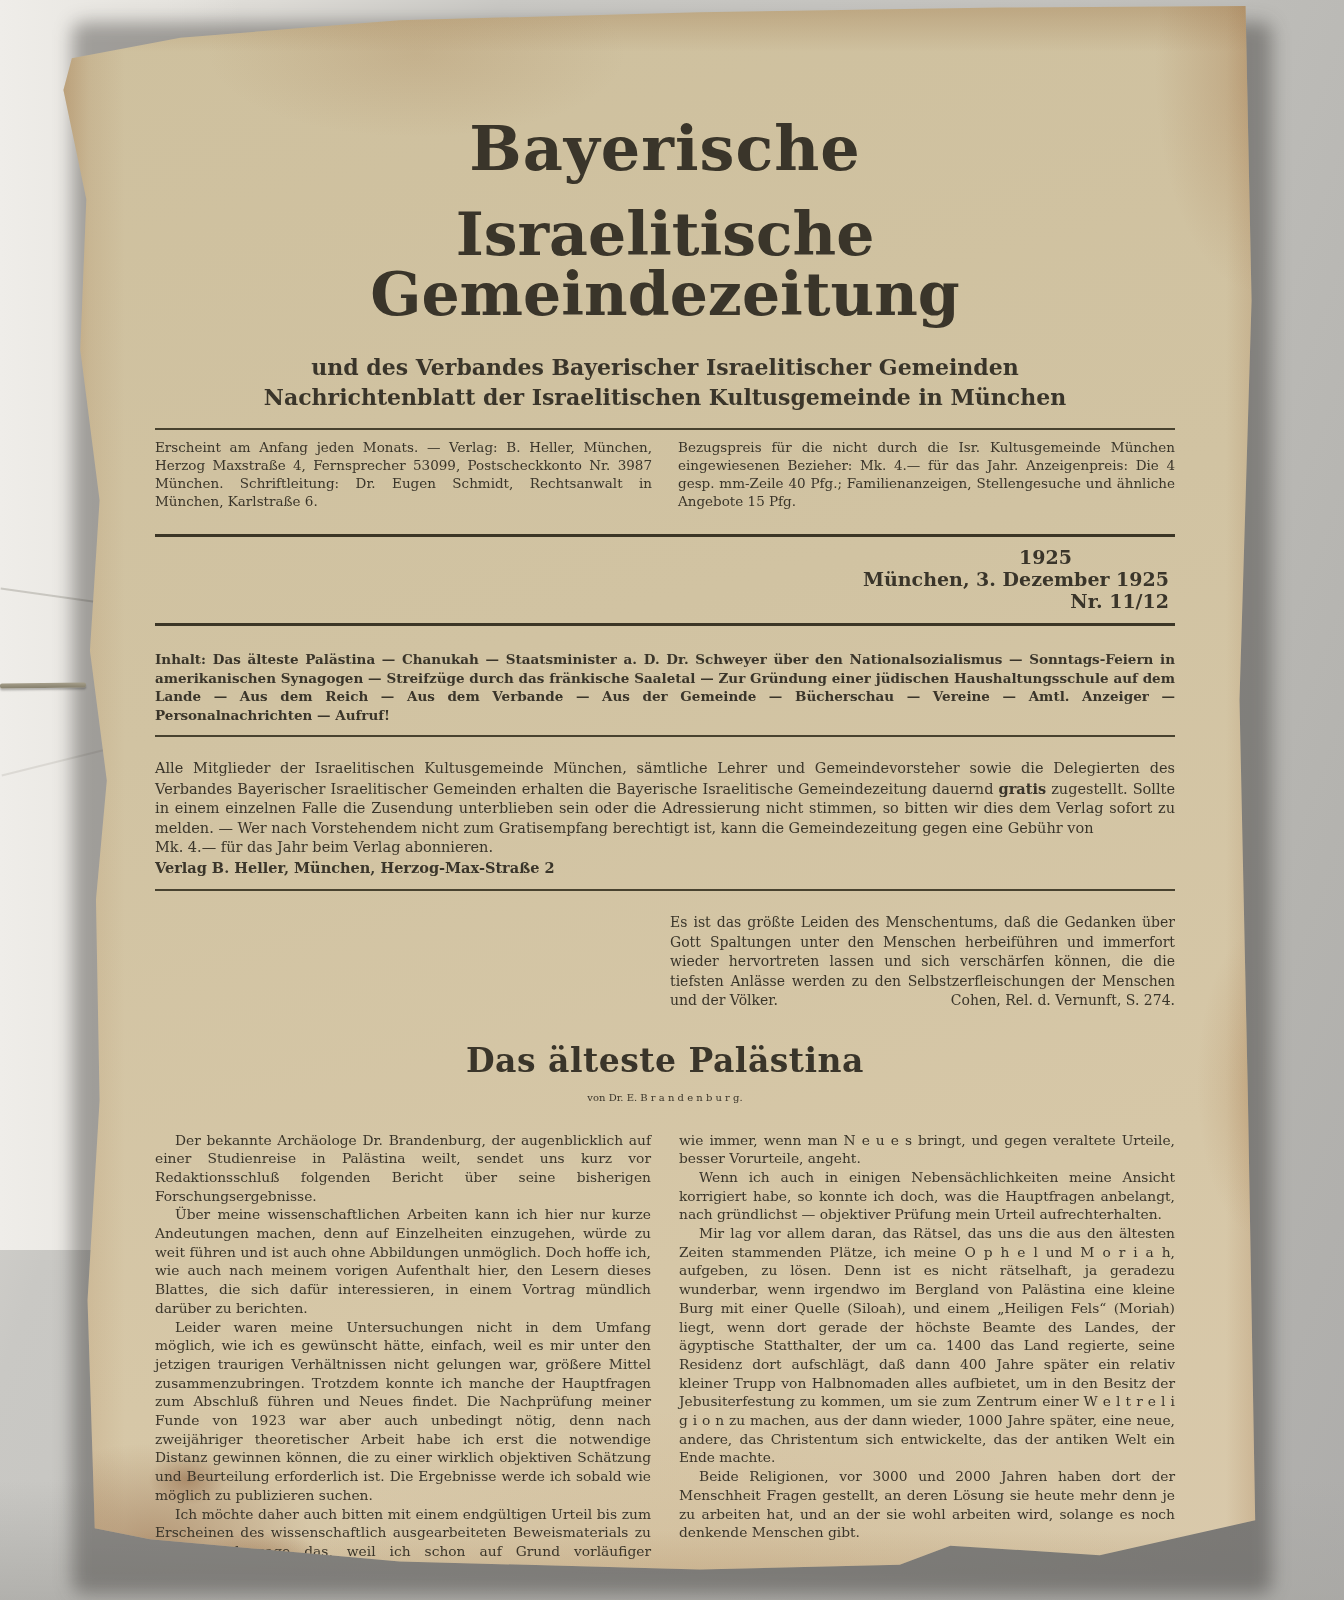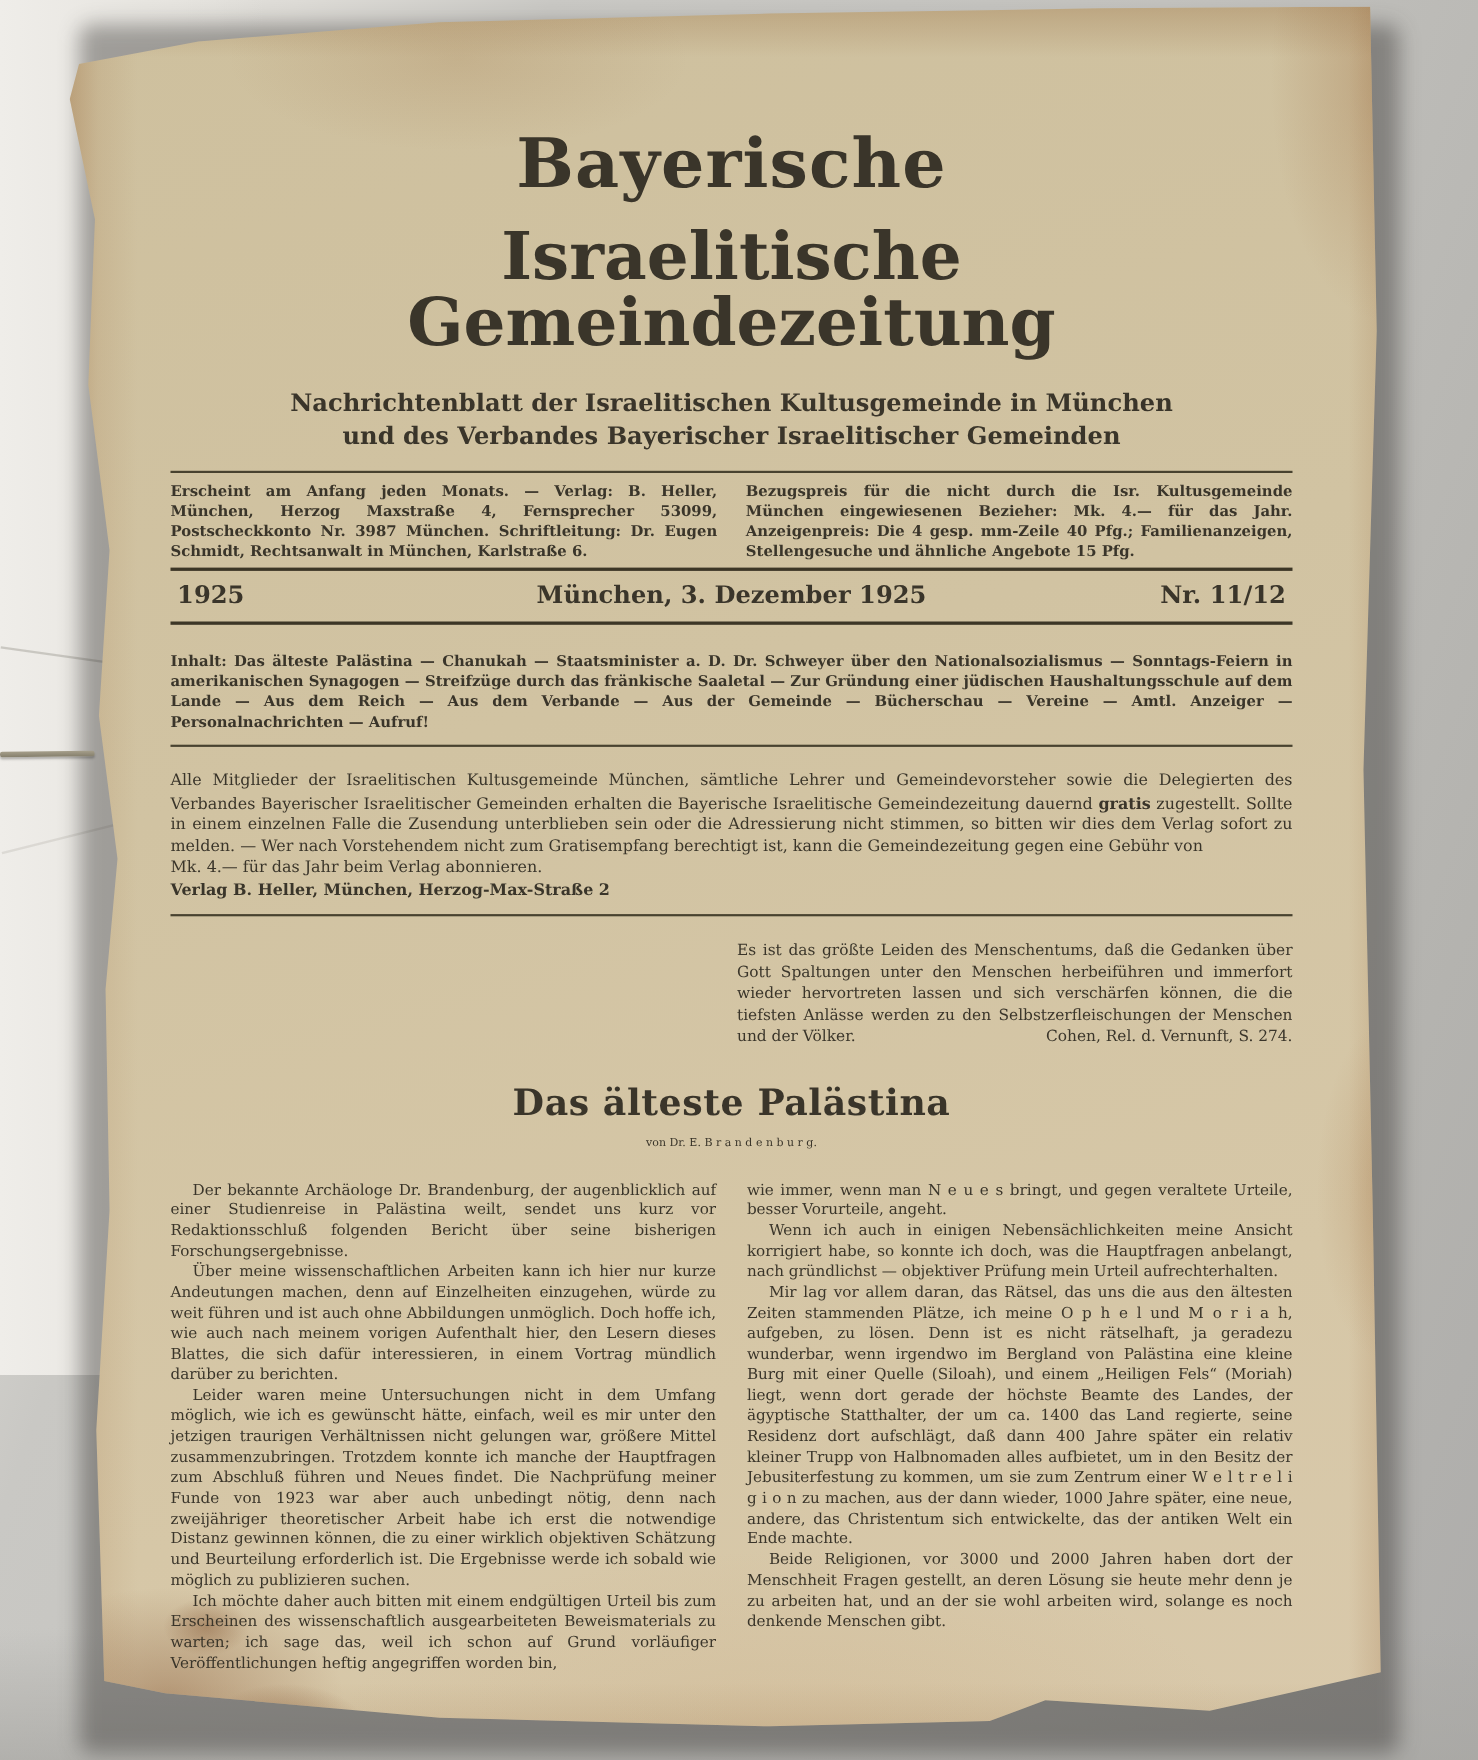--- a/index.html
+++ b/index.html
@@ -44,24 +44,24 @@
       linear-gradient(to right,rgba(150,100,55,.42),rgba(150,100,55,.12) 34px,transparent 70px),
       linear-gradient(to left,rgba(150,100,55,.22),transparent 34px),
       linear-gradient(to bottom,rgba(140,95,50,.28),transparent 46px),
       linear-gradient(to top,rgba(140,95,50,.2),transparent 60px);}
   .content{position:relative;padding:0 85px 0 100px;}
   
   .title1{font-size:62px;font-weight:bold;text-align:center;line-height:1;margin-top:112px;letter-spacing:1px;}
   .title2{font-size:60px;font-weight:bold;text-align:center;line-height:1;margin-top:24px;letter-spacing:0;}
   .subtitles{margin-top:28px;text-align:center;font-weight:bold;font-size:22px;line-height:30px;}
   .rule-thin{border-top:2px solid #48422f;margin-top:16px;}
-  .imprint-row{display:flex;gap:26px;padding:8px 0 6px;font-size:13.5px;line-height:18px;font-weight:bold;}
+  .imprint-row{display:flex;gap:26px;padding:8px 0 24px;font-size:13.5px;line-height:18px;font-weight:normal;}
   .imprint-row > div{flex:1;text-align:justify;}
   .dateline{border-top:3px solid #3c3626;border-bottom:3px solid #3c3626;display:flex;align-items:flex-end;
-    padding:9px 6px 11px;font-size:22px;font-weight:bold;}
+    padding:9px 6px 11px;font-size:19px;font-weight:bold;flex-direction:column;}
   .dateline .year{width:150px;}
   .dateline .mid{flex:1;text-align:center;}
   .dateline .issue{width:150px;text-align:right;}
   .contents-block{padding:24px 0 11px;font-size:13.5px;line-height:18.5px;text-align:justify;border-bottom:2px solid #48422f;font-weight:bold;}
   .notice{padding:22px 0 0;font-size:14.5px;line-height:19.5px;text-align:justify;}
   .notice-last{display:flex;justify-content:space-between;font-size:14.5px;line-height:19.5px;flex-direction:column;}
   .notice-rule{border-top:2px solid #48422f;margin-top:12px;}
   .epigraph{width:505px;margin:22px 0 0 auto;font-size:14px;line-height:19.5px;text-align:justify;}
   .attribution{text-align:right;margin-top:-19.5px;}
   .article-title{text-align:center;font-size:33px;font-weight:bold;margin-top:30px;letter-spacing:.5px;}
@@ -82,22 +82,22 @@
 <div class="paper-shadow"></div>
 
 <div class="paper">
   <div class="paper-tone"></div>
   <div class="content">
 
     <div class="title1">Bayerische</div>
     <div class="title2">Israelitische Gemeindezeitung</div>
 
     <div class="subtitles">
+      <div>und des Verbandes Bayerischer Israelitischer Gemeinden</div>
       <div>Nachrichtenblatt der Israelitischen Kultusgemeinde in München</div>
-      <div>und des Verbandes Bayerischer Israelitischer Gemeinden</div>
     </div>
 
     <div class="rule-thin"></div>
 
     <div class="imprint-row">
       <div>Erscheint am Anfang jeden Monats. — Verlag: B. Heller, München, Herzog Maxstraße 4, Fernsprecher 53099, Postscheckkonto Nr. 3987 München. Schriftleitung: Dr. Eugen Schmidt, Rechtsanwalt in München, Karlstraße 6.</div>
       <div>Bezugspreis für die nicht durch die Isr. Kultusgemeinde München eingewiesenen Bezieher: Mk. 4.— für das Jahr. Anzeigenpreis: Die 4 gesp. mm-Zeile 40 Pfg.; Familienanzeigen, Stellengesuche und ähnliche Angebote 15 Pfg.</div>
     </div>
 
     <div class="dateline">

